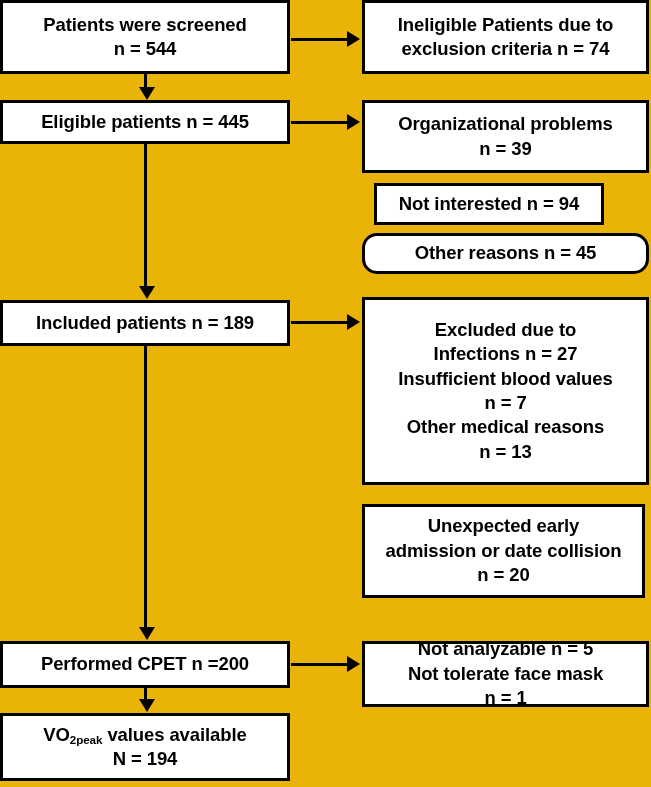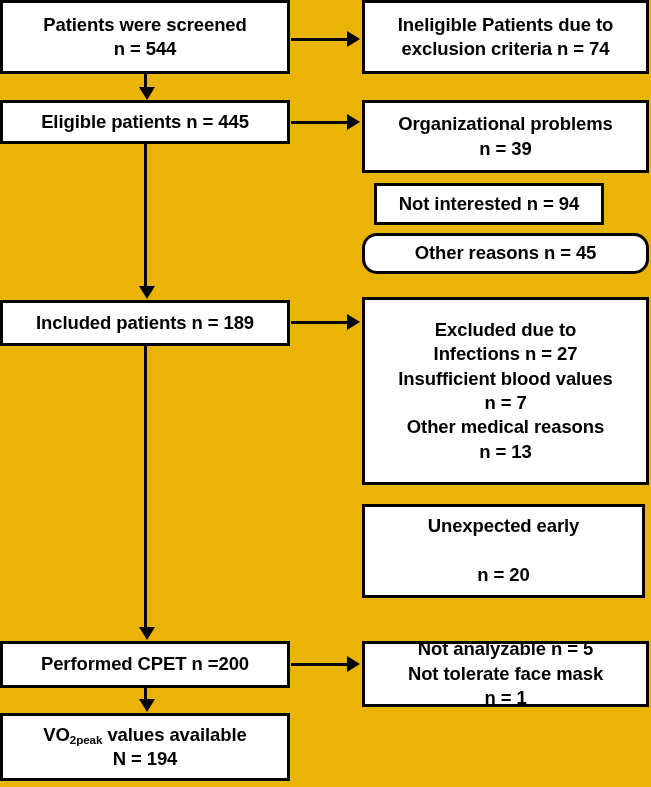--- a/index.html
+++ b/index.html
@@ -105,21 +105,21 @@
 
   <div class="node" style="left:362px; top:233px; width:287px; height:41px;border-radius:15px;">
     <span class="txt">Other reasons n = 45</span>
   </div>
 
   <div class="node" style="left:362px; top:297px; width:287px; height:188px;">
     <span class="txt"><span>Excluded due to</span><br><span>Infections n = 27</span><br><span>Insufficient blood values</span><br><span>n = 7</span><br><span>Other medical reasons</span><br><span>n = 13</span></span>
   </div>
 
   <div class="node" style="left:362px; top:504px; width:283px; height:94px;">
-    <span class="txt"><span>Unexpected early</span><br><br><span>n = 20</span></span>
+    <span class="txt"><span>Unexpected early</span><br><span>admission or date collision</span><br><span>n = 20</span></span>
   </div>
 
   <div class="node" style="left:362px; top:641px; width:287px; height:66px;">
     <span class="txt"><span>Not analyzable n = 5</span><br><span>Not tolerate face mask</span><br><span>n = 1</span></span>
   </div>
 
   <div class="connector v-line" style="left:144px; top:74px; height:15px;"></div>
   <div class="arrow-down" style="left:139px; top:87px;"></div>
 
   <div class="connector v-line" style="left:144px; top:144px; height:143px;"></div>

